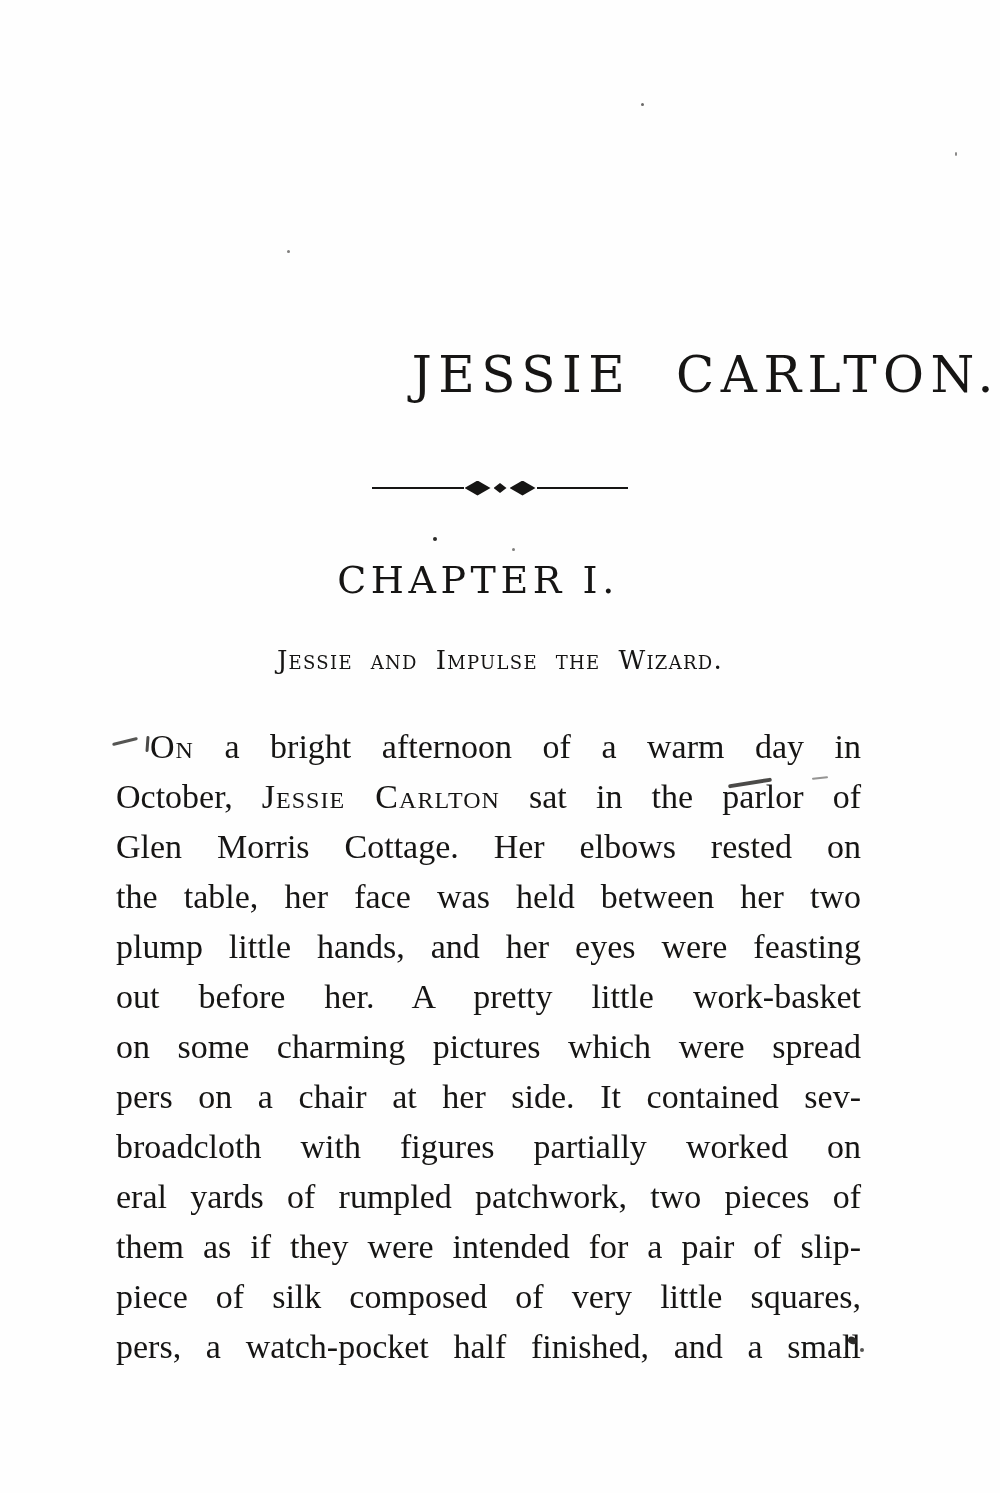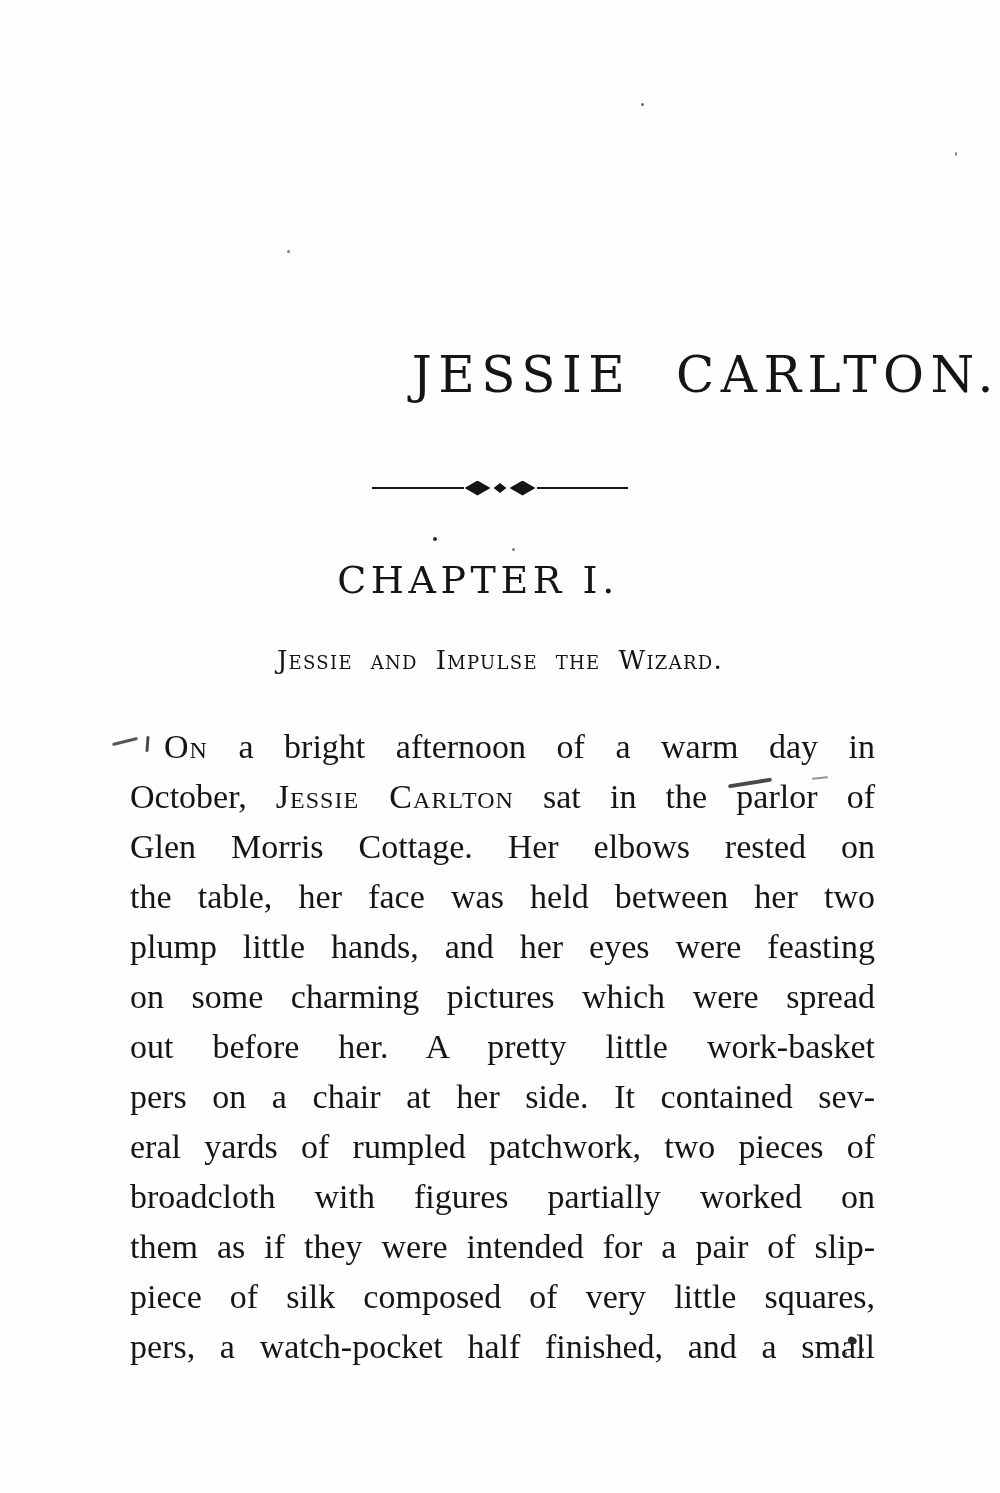--- a/index.html
+++ b/index.html
@@ -41,21 +41,21 @@
   .chapter-subtitle {
     position:absolute; top:645px; left:0; width:100%;
     margin:0; text-align:center;
     font-family:"DejaVu Serif","Liberation Serif",serif;
     font-size:26px; font-weight:normal;
     font-variant:small-caps;
     letter-spacing:0.05em; word-spacing:0.32em;
     line-height:1.2;
   }
   .body-text {
-    position:absolute; top:722px; left:130px; width:745px;
+    position:absolute; top:722px; left:116px; width:745px;
     font-size:34px;
   }
   .body-line {
     height:50px; line-height:50px;
     text-align:justify; text-align-last:justify;
   }
   .body-line.indent { padding-left:34px; }
   .sc { font-variant:small-caps; letter-spacing:0.03em; }
   
   .speck { position:absolute; background:#2b2a28; border-radius:50%; }
@@ -79,25 +79,25 @@
   <h2 class="chapter-heading">CHAPTER I.</h2>
 
   <h3 class="chapter-subtitle">Jessie and Impulse the Wizard.</h3>
 
   <div class="body-text">
       <div class="body-line indent"><span class="sc">On</span><span> a bright afternoon of a warm day in</span></div>
       <div class="body-line"><span>October, </span><span class="sc">Jessie Carlton</span><span> sat in the parlor of</span></div>
       <div class="body-line"><span>Glen Morris Cottage. Her elbows rested on</span></div>
       <div class="body-line"><span>the table, her face was held between her two</span></div>
       <div class="body-line"><span>plump little hands, and her eyes were feasting</span></div>
+      <div class="body-line"><span>out before her. A pretty little work-basket</span></div>
       <div class="body-line"><span>on some charming pictures which were spread</span></div>
-      <div class="body-line"><span>out before her. A pretty little work-basket</span></div>
       <div class="body-line"><span>pers on a chair at her side. It contained sev-</span></div>
+      <div class="body-line"><span>broadcloth with figures partially worked on</span></div>
       <div class="body-line"><span>eral yards of rumpled patchwork, two pieces of</span></div>
-      <div class="body-line"><span>broadcloth with figures partially worked on</span></div>
       <div class="body-line"><span>them as if they were intended for a pair of slip-</span></div>
       <div class="body-line"><span>piece of silk composed of very little squares,</span></div>
       <div class="body-line"><span>pers, a watch-pocket half finished, and a small</span></div>
     </div>
 
   <i class="mark" style="left:112px; top:740px; width:26px; height:3px; transform:rotate(-14deg); opacity:.8;"></i>
   <i class="mark" style="left:146px; top:736px; width:3px; height:16px; transform:rotate(4deg); opacity:.85;"></i>
   <i class="mark" style="left:728px; top:781px; width:44px; height:4px; transform:rotate(-9deg); opacity:.85;"></i>
   <i class="mark" style="left:812px; top:777px; width:16px; height:2px; transform:rotate(-6deg); opacity:.5;"></i>
   <i class="speck" style="left:433px; top:537px; width:4px; height:4px;"></i>

